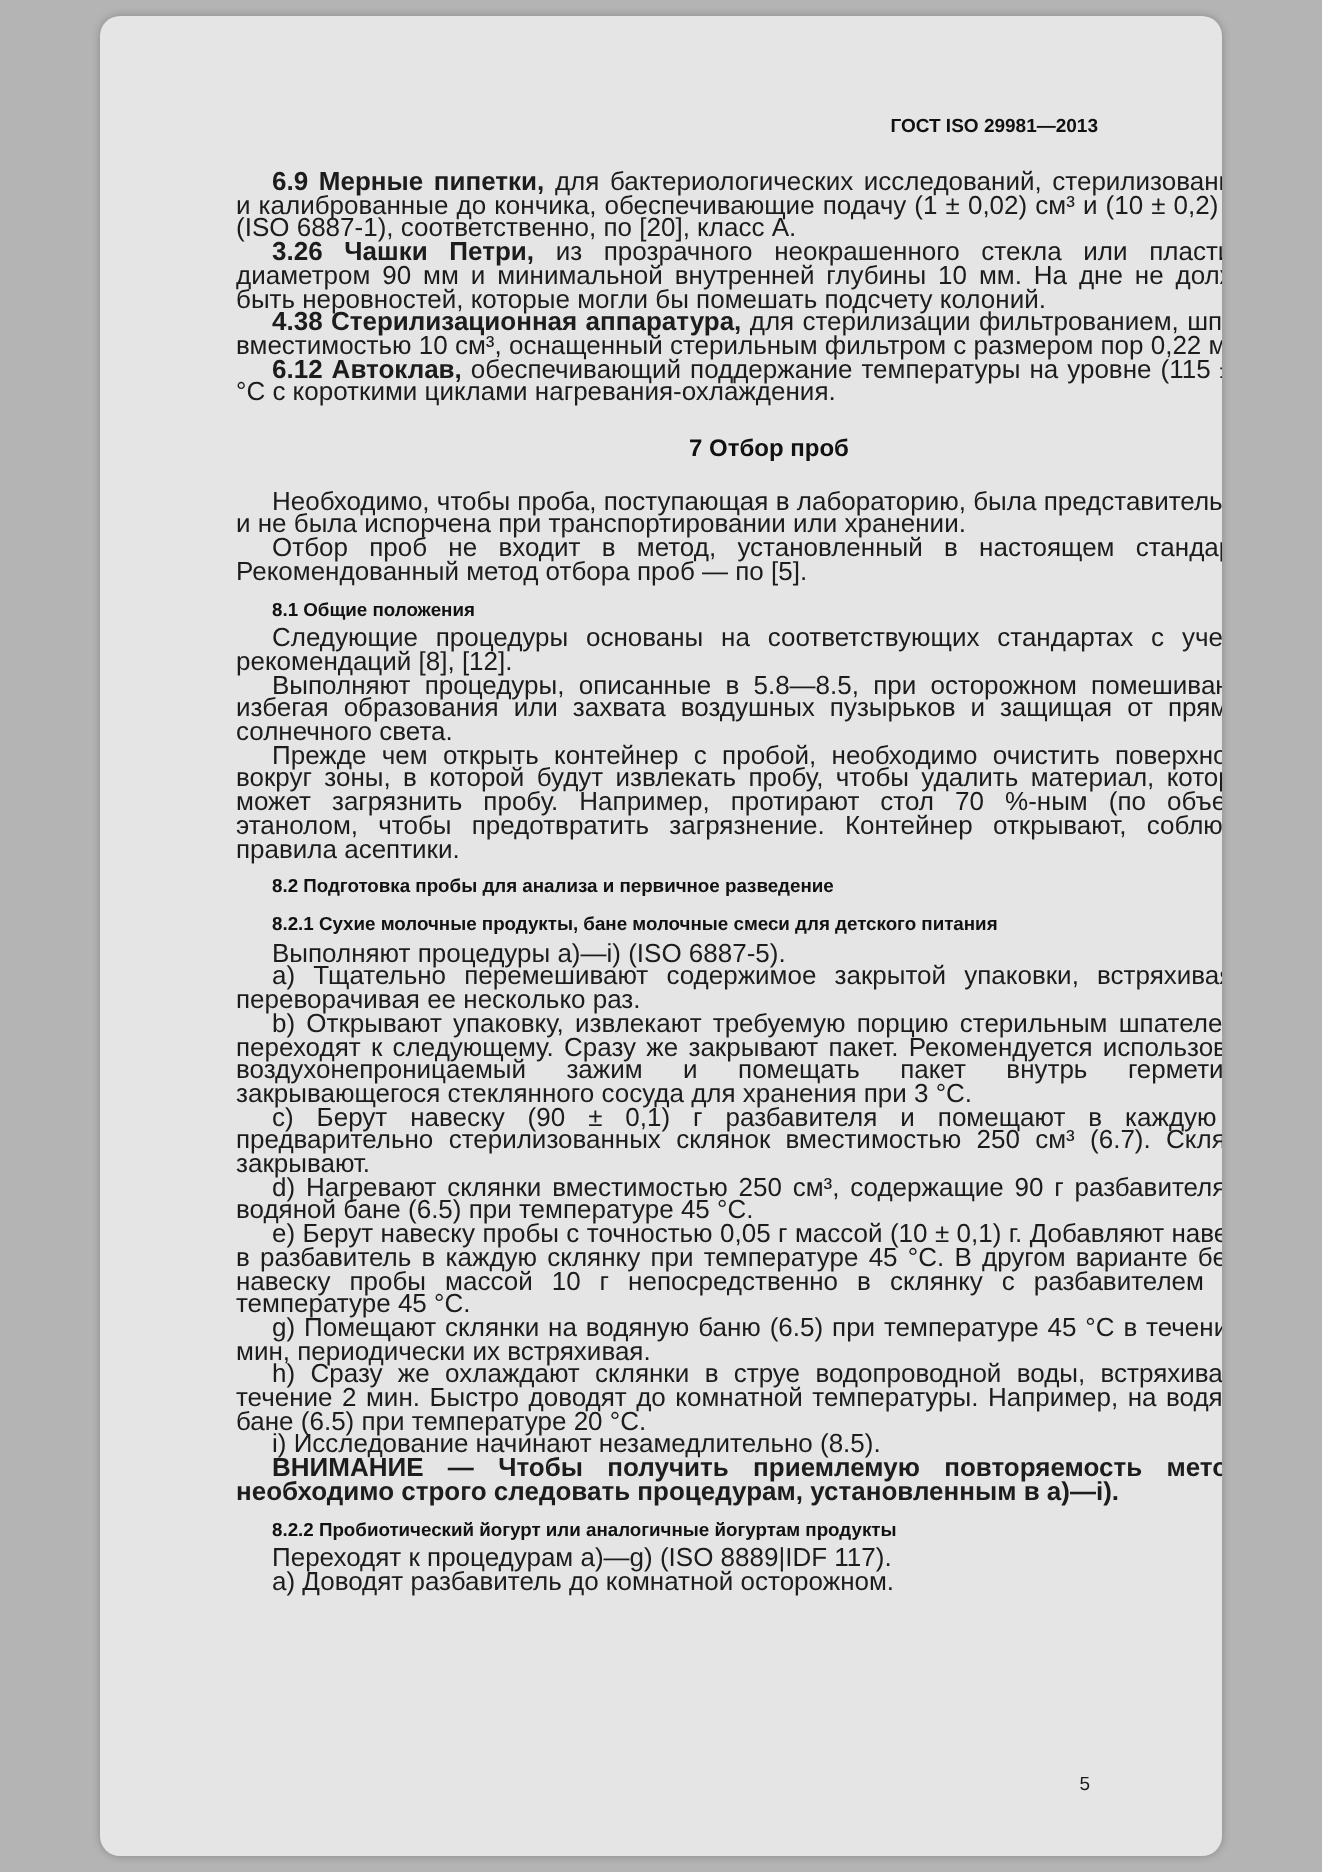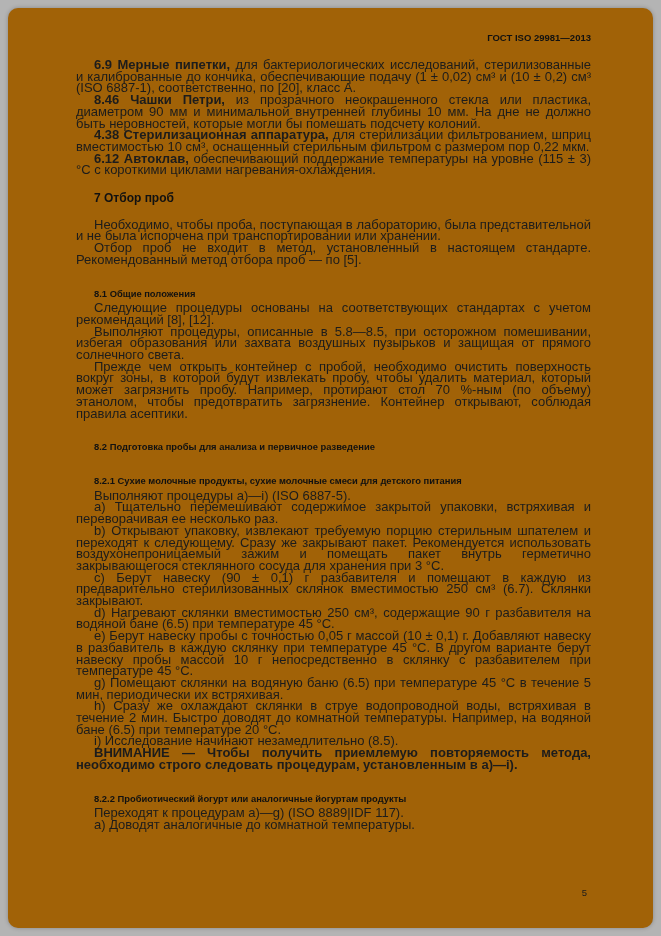--- a/index.html
+++ b/index.html
@@ -5,28 +5,28 @@
   html, body {
     margin: 0;
     padding: 0;
     width: 661px;
     height: 936px;
     background: #b4b4b4;
     font-family: "Liberation Sans", "DejaVu Sans", sans-serif;
   }
   .page {
     position: relative;
-    width: 645px;
+    width: 561px;
     height: 920px;
     margin: 8px auto 0 auto;
-    background: #a16207;
+    background: #e5e5e5;
     border-radius: 10px;
     box-shadow: 0 0 4px rgba(0,0,0,0.25);
     box-sizing: border-box;
-    padding: 24px 62px 40px 68px;
+    padding: 50px 62px 40px 68px;
     overflow: hidden;
     color: #1c1c1c;
   }
   .doc-header {
     text-align: right;
     font-weight: bold;
     font-size: 9.5px;
     margin-bottom: 16px;
     color: #111;
   }
@@ -39,31 +39,31 @@
     text-indent: 18px;
     font-size: 13px;
     line-height: 11.7px;
     font-weight: normal;
     color: #1c1c1c;
   }
   .blk b { font-weight: bold; }
   .h1 {
     font-size: 12px;
     font-weight: bold;
-    text-align: left;
+    text-align: center;
     text-indent: 18px;
     margin: 17px 0 14px 0;
     color: #111;
   }
   .h2 {
     font-size: 9.4px;
     font-weight: bold;
     text-align: left;
     text-indent: 18px;
-    margin: 22px 0 3px 0;
+    margin: 7px 0 3px 0;
     line-height: 11.7px;
     color: #111;
   }
   .warning {
     font-weight: bold;
   }
   .page-number {
     position: absolute;
     bottom: 30px;
     right: 66px;
@@ -72,41 +72,41 @@
   }
 </style>
 </head>
 <body>
 
 <div class="page">
   <div class="doc-header">ГОСТ ISO 29981—2013</div>
 
   <div class="doc-body">
       <p class="blk p"><b>6.9 Мерные пипетки,</b> для бактериологических исследований, стерилизованные и калиброванные до кончика, обеспечивающие подачу (1 ± 0,02) см³ и (10 ± 0,2) см³ (ISO 6887-1), соответственно, по [20], класс А.</p>
-      <p class="blk p"><b>8.46 Чашки Петри,</b> из прозрачного неокрашенного стекла или пластика, диаметром 90 мм и минимальной внутренней глубины 10 мм. На дне не должно быть неровностей, которые могли бы помешать подсчету колоний.</p>
+      <p class="blk p"><b>3.26 Чашки Петри,</b> из прозрачного неокрашенного стекла или пластика, диаметром 90 мм и минимальной внутренней глубины 10 мм. На дне не должно быть неровностей, которые могли бы помешать подсчету колоний.</p>
       <p class="blk p"><b>4.38 Стерилизационная аппаратура,</b> для стерилизации фильтрованием, шприц вместимостью 10 см³, оснащенный стерильным фильтром с размером пор 0,22 мкм.</p>
       <p class="blk p"><b>6.12 Автоклав,</b> обеспечивающий поддержание температуры на уровне (115 ± 3) °С с короткими циклами нагревания-охлаждения.</p>
       <h2 class="blk h1">7 Отбор проб</h2>
       <p class="blk p">Необходимо, чтобы проба, поступающая в лабораторию, была представительной и не была испорчена при транспортировании или хранении.</p>
       <p class="blk p">Отбор проб не входит в метод, установленный в настоящем стандарте. Рекомендованный метод отбора проб — по [5].</p>
       <h3 class="blk h2">8.1 Общие положения</h3>
       <p class="blk p">Следующие процедуры основаны на соответствующих стандартах с учетом рекомендаций [8], [12].</p>
       <p class="blk p">Выполняют процедуры, описанные в 5.8—8.5, при осторожном помешивании, избегая образования или захвата воздушных пузырьков и защищая от прямого солнечного света.</p>
       <p class="blk p">Прежде чем открыть контейнер с пробой, необходимо очистить поверхность вокруг зоны, в которой будут извлекать пробу, чтобы удалить материал, который может загрязнить пробу. Например, протирают стол 70 %-ным (по объему) этанолом, чтобы предотвратить загрязнение. Контейнер открывают, соблюдая правила асептики.</p>
       <h3 class="blk h2">8.2 Подготовка пробы для анализа и первичное разведение</h3>
-      <h3 class="blk h2">8.2.1 Сухие молочные продукты, сухие молочные смеси для детского питания</h3>
+      <h3 class="blk h2">8.2.1 Сухие молочные продукты, бане молочные смеси для детского питания</h3>
       <p class="blk p">Выполняют процедуры а)—i) (ISO 6887-5).</p>
       <p class="blk p">a) Тщательно перемешивают содержимое закрытой упаковки, встряхивая и переворачивая ее несколько раз.</p>
       <p class="blk p">b) Открывают упаковку, извлекают требуемую порцию стерильным шпателем и переходят к следующему. Сразу же закрывают пакет. Рекомендуется использовать воздухонепроницаемый зажим и помещать пакет внутрь герметично закрывающегося стеклянного сосуда для хранения при 3 °С.</p>
       <p class="blk p">c) Берут навеску (90 ± 0,1) г разбавителя и помещают в каждую из предварительно стерилизованных склянок вместимостью 250 см³ (6.7). Склянки закрывают.</p>
       <p class="blk p">d) Нагревают склянки вместимостью 250 см³, содержащие 90 г разбавителя на водяной бане (6.5) при температуре 45 °С.</p>
       <p class="blk p">e) Берут навеску пробы с точностью 0,05 г массой (10 ± 0,1) г. Добавляют навеску в разбавитель в каждую склянку при температуре 45 °С. В другом варианте берут навеску пробы массой 10 г непосредственно в склянку с разбавителем при температуре 45 °С.</p>
       <p class="blk p">g) Помещают склянки на водяную баню (6.5) при температуре 45 °С в течение 5 мин, периодически их встряхивая.</p>
       <p class="blk p">h) Сразу же охлаждают склянки в струе водопроводной воды, встряхивая в течение 2 мин. Быстро доводят до комнатной температуры. Например, на водяной бане (6.5) при температуре 20 °С.</p>
       <p class="blk p">i) Исследование начинают незамедлительно (8.5).</p>
       <p class="blk warning">ВНИМАНИЕ — Чтобы получить приемлемую повторяемость метода, необходимо строго следовать процедурам, установленным в а)—i).</p>
       <h3 class="blk h2">8.2.2 Пробиотический йогурт или аналогичные йогуртам продукты</h3>
       <p class="blk p">Переходят к процедурам а)—g) (ISO 8889|IDF 117).</p>
-      <p class="blk p">a) Доводят аналогичные до комнатной температуры.</p>
+      <p class="blk p">a) Доводят разбавитель до комнатной осторожном.</p>
     </div>
 
   <div class="page-number">5</div>
 </div>
 
 </body></html>

